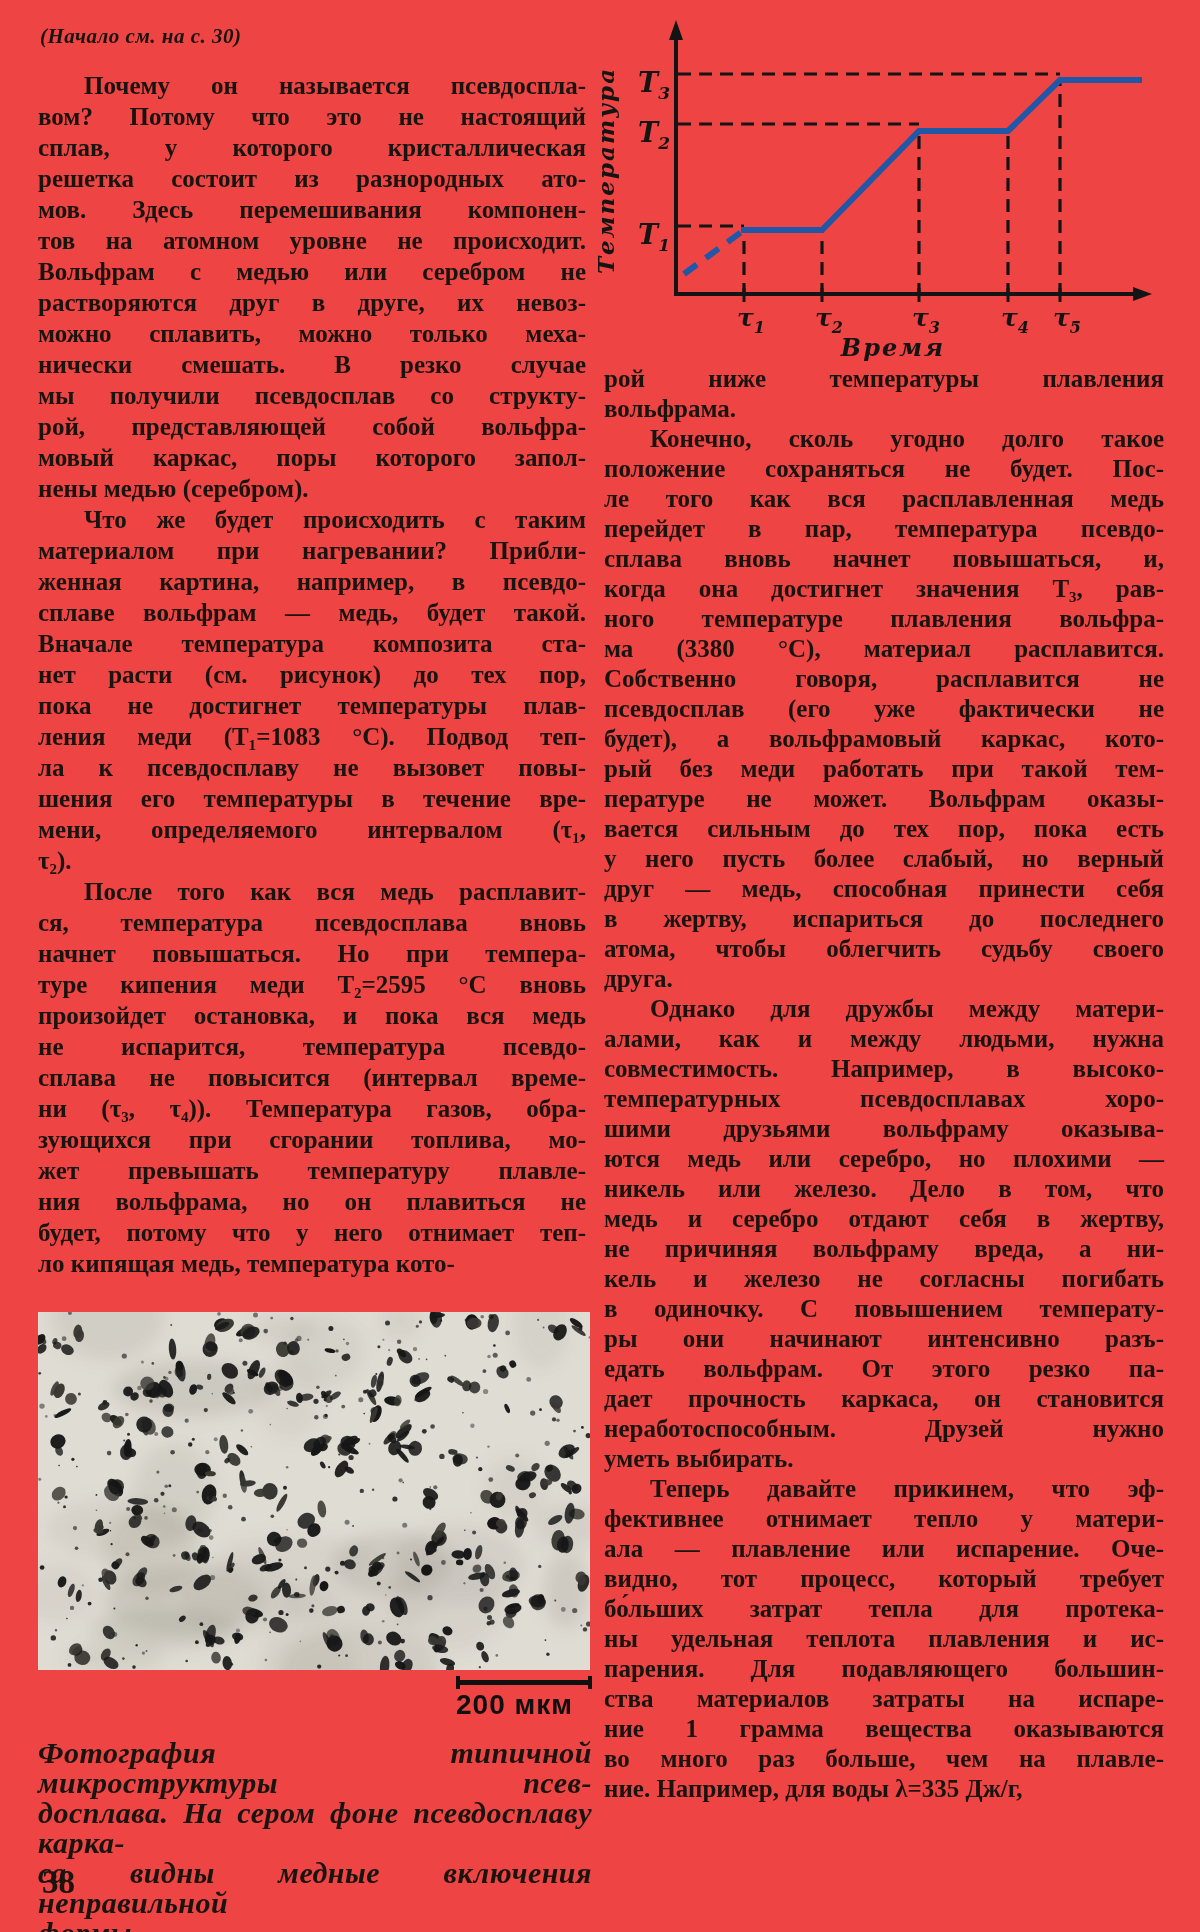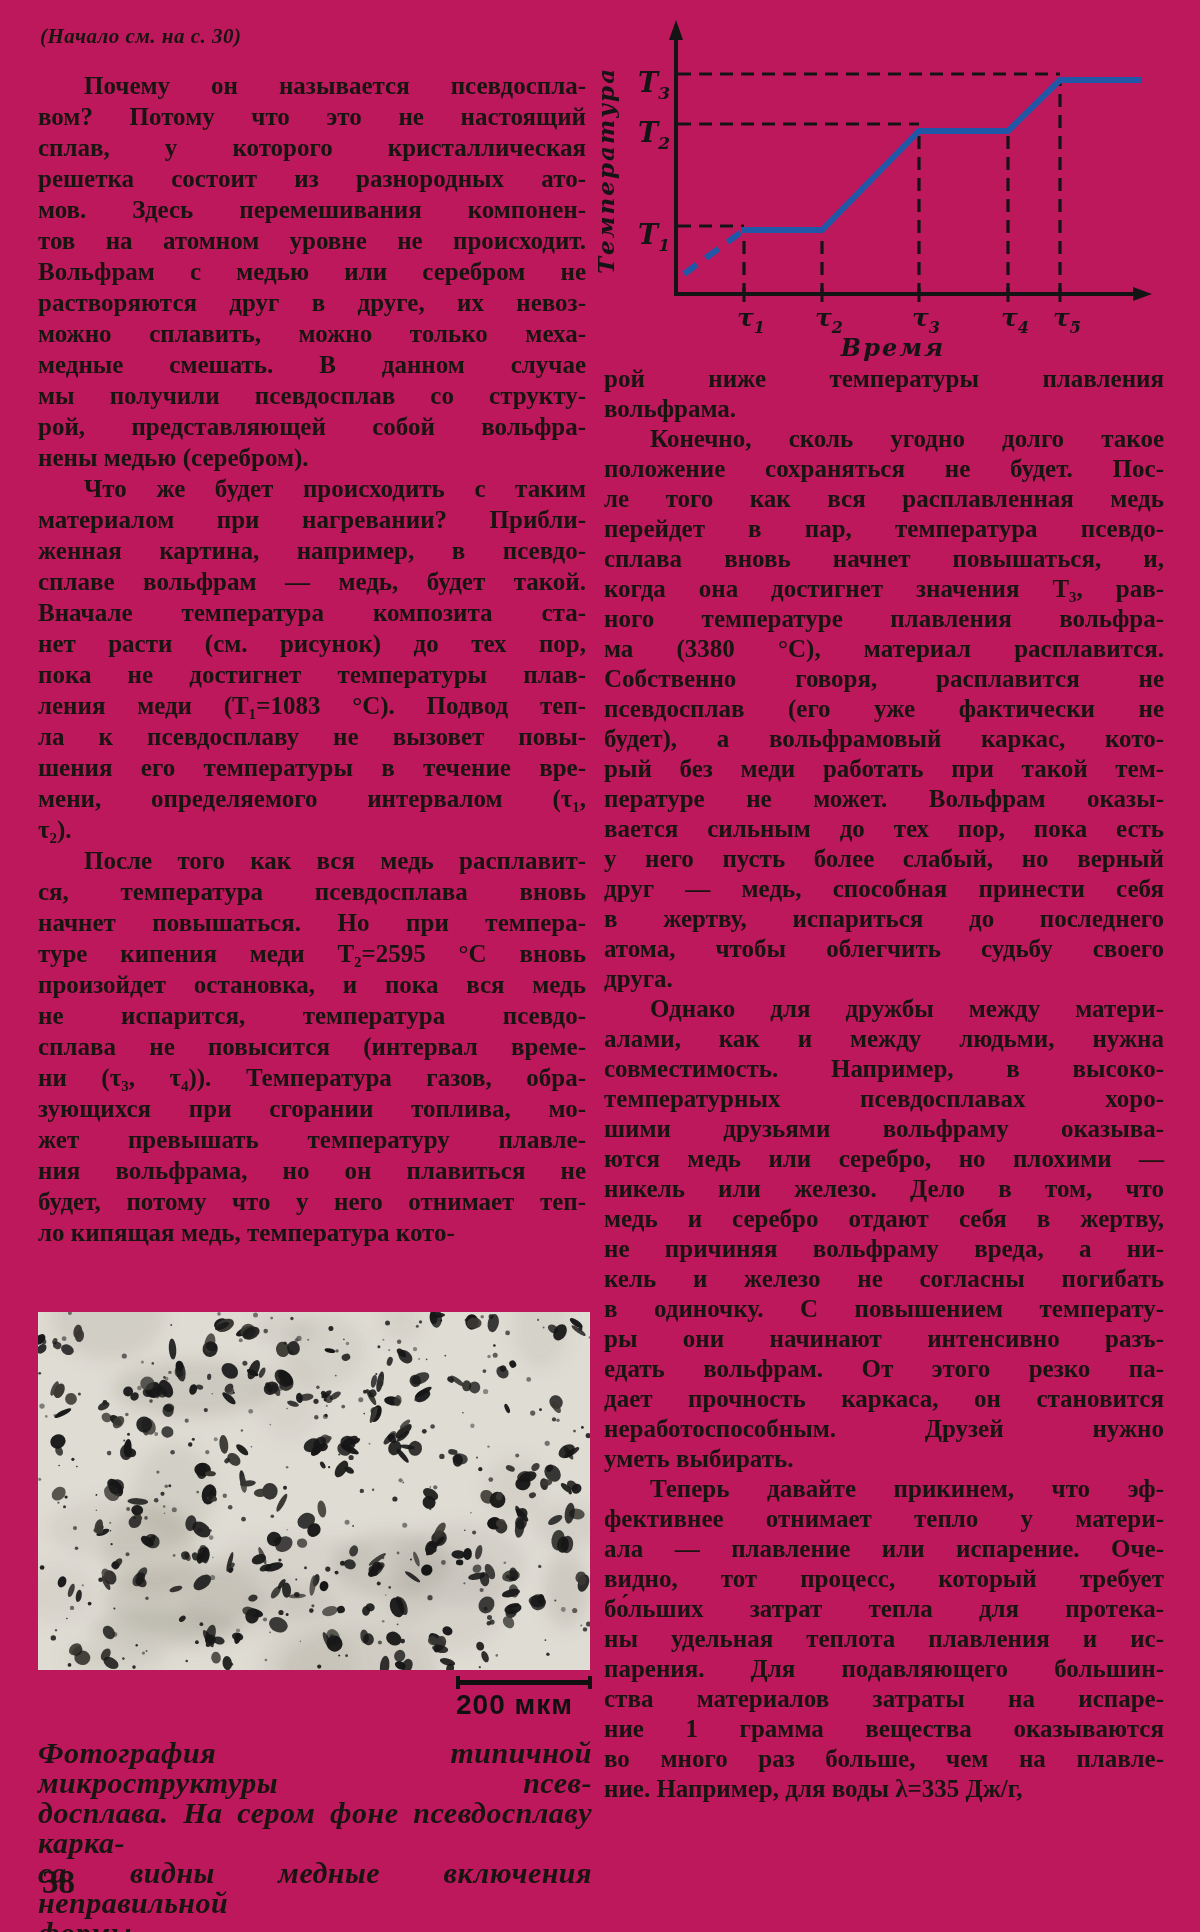--- a/index.html
+++ b/index.html
@@ -1,20 +1,20 @@
 <!DOCTYPE html>
 <html><head>
 <meta charset="utf-8">
 <style>
   html,body{margin:0;padding:0;background:#777;}
   .page{
     position:relative;
     width:1200px;height:1932px;
     margin:0 auto;
-    background:#be185d;
+    background:#ef4444;
     font-family:"Liberation Serif","DejaVu Serif",serif;
     color:#181410;
     overflow:hidden;
   }
   .header-note{
     position:absolute;left:40px;top:24px;
     font-size:21px;font-style:italic;font-weight:700;letter-spacing:.5px;
   }
   .col{position:absolute;}
   #col-left{left:38px;top:70px;width:548px;}
@@ -124,23 +124,24 @@
   <div class="col" id="col-left">
       <div class="tline indent">Почему он называется псевдоспла-</div>
       <div class="tline">вом? Потому что это не настоящий</div>
       <div class="tline">сплав, у которого кристаллическая</div>
       <div class="tline">решетка состоит из разнородных ато-</div>
       <div class="tline">мов. Здесь перемешивания компонен-</div>
       <div class="tline">тов на атомном уровне не происходит.</div>
       <div class="tline">Вольфрам с медью или серебром не</div>
       <div class="tline">растворяются друг в друге, их невоз-</div>
       <div class="tline">можно сплавить, можно только меха-</div>
-      <div class="tline">медные смешать. В данном случае</div>
+      <div class="tline">нически смешать. В резко случае</div>
       <div class="tline">мы получили псевдосплав со структу-</div>
       <div class="tline">рой, представляющей собой вольфра-</div>
+      <div class="tline">мовый каркас, поры которого запол-</div>
       <div class="tline lastline">нены медью (серебром).</div>
       <div class="tline indent">Что же будет происходить с таким</div>
       <div class="tline">материалом при нагревании? Прибли-</div>
       <div class="tline">женная картина, например, в псевдо-</div>
       <div class="tline">сплаве вольфрам — медь, будет такой.</div>
       <div class="tline">Вначале температура композита ста-</div>
       <div class="tline">нет расти (см. рисунок) до тех пор,</div>
       <div class="tline">пока не достигнет температуры плав-</div>
       <div class="tline">ления меди (T₁=1083 °C). Подвод теп-</div>
       <div class="tline">ла к псевдосплаву не вызовет повы-</div>

